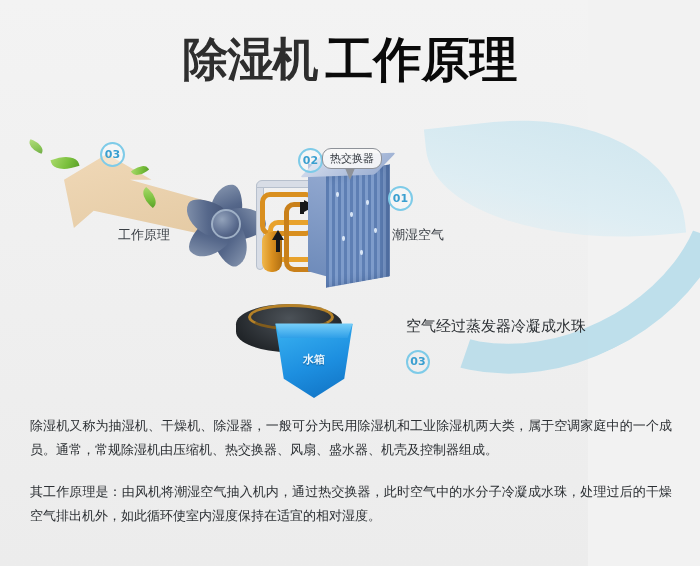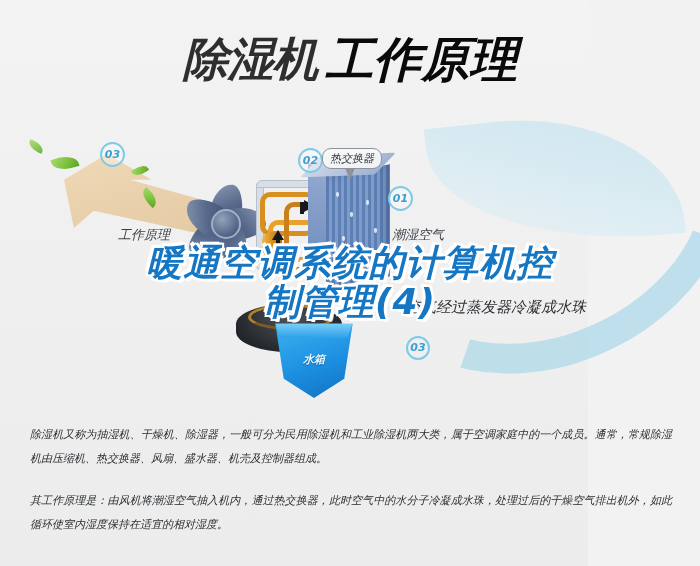--- a/index.html
+++ b/index.html
@@ -11,21 +11,20 @@
     height: 566px;
     background: #f2f2f2;
     font-family: "Liberation Sans", "DejaVu Sans", sans-serif;
     overflow: hidden;
   }
   #page {
     position: relative;
     width: 588px;
     height: 566px;
     background: linear-gradient(180deg, #f3f3f3 0%, #efefef 55%, #ececec 100%);
-    font-style: italic;
   }
 
   
   .header {
     position: absolute;
     left: 0;
     top: 28px;
     width: 700px;
     text-align: center;
     white-space: nowrap;
@@ -288,21 +287,21 @@
   .steplines {
     position: absolute;
     left: 406px;
     top: 190px;
     width: 290px;
   }
   .stepline {
     position: relative;
     height: 38px;
     display: flex;
-    align-items: flex-start;
+    align-items: flex-end;
     color: #2c3034;
     font-size: 15px;
     white-space: nowrap;
     font-family: "DejaVu Sans", sans-serif;
   }
   .stepline .badge-inline {
     flex: none;
     width: 20px; height: 20px;
     border-radius: 50%;
     border: 2px solid #7ecbe8;
@@ -337,25 +336,24 @@
   .overlay .l1 { display:block; }
   .overlay .l2 { display:block; }
 
   
   .body-copy {
     position: absolute;
     left: 30px;
     top: 414px;
     width: 642px;
     color: #2b2f33;
-    font-size: 11px;
+    font-size: 13px;
     line-height: 24px;
     font-family: "DejaVu Sans", "Liberation Sans", sans-serif;
     text-align: justify;
-    margin-top: 9px;
   }
   .body-copy p { margin: 0 0 18px 0; }
   .body-copy p:last-child { margin-bottom: 0; }
 </style>
 </head>
 <body>
 
 <div id="page">
 
   <div class="header">
@@ -430,23 +428,19 @@
       <div class="stepline">
         <span>空气经过蒸发器冷凝成水珠</span>
       </div>
       <div class="stepline">
         <span class="badge-inline">03</span>
       </div>
     </div>
 
   </div>
 
-  <div class="overlay">
-    <span class="l1">暖通空调系统的计算机控</span>
-    <span class="l2">制管理(4)</span>
-  </div>
 
   <div class="body-copy">
     <p>除湿机又称为抽湿机、干燥机、除湿器，一般可分为民用除湿机和工业除湿机两大类，属于空调家庭中的一个成员。通常，常规除湿机由压缩机、热交换器、风扇、盛水器、机壳及控制器组成。</p>
     <p>其工作原理是：由风机将潮湿空气抽入机内，通过热交换器，此时空气中的水分子冷凝成水珠，处理过后的干燥空气排出机外，如此循环使室内湿度保持在适宜的相对湿度。</p>
   </div>
 
 </div>
 
 </body></html>

